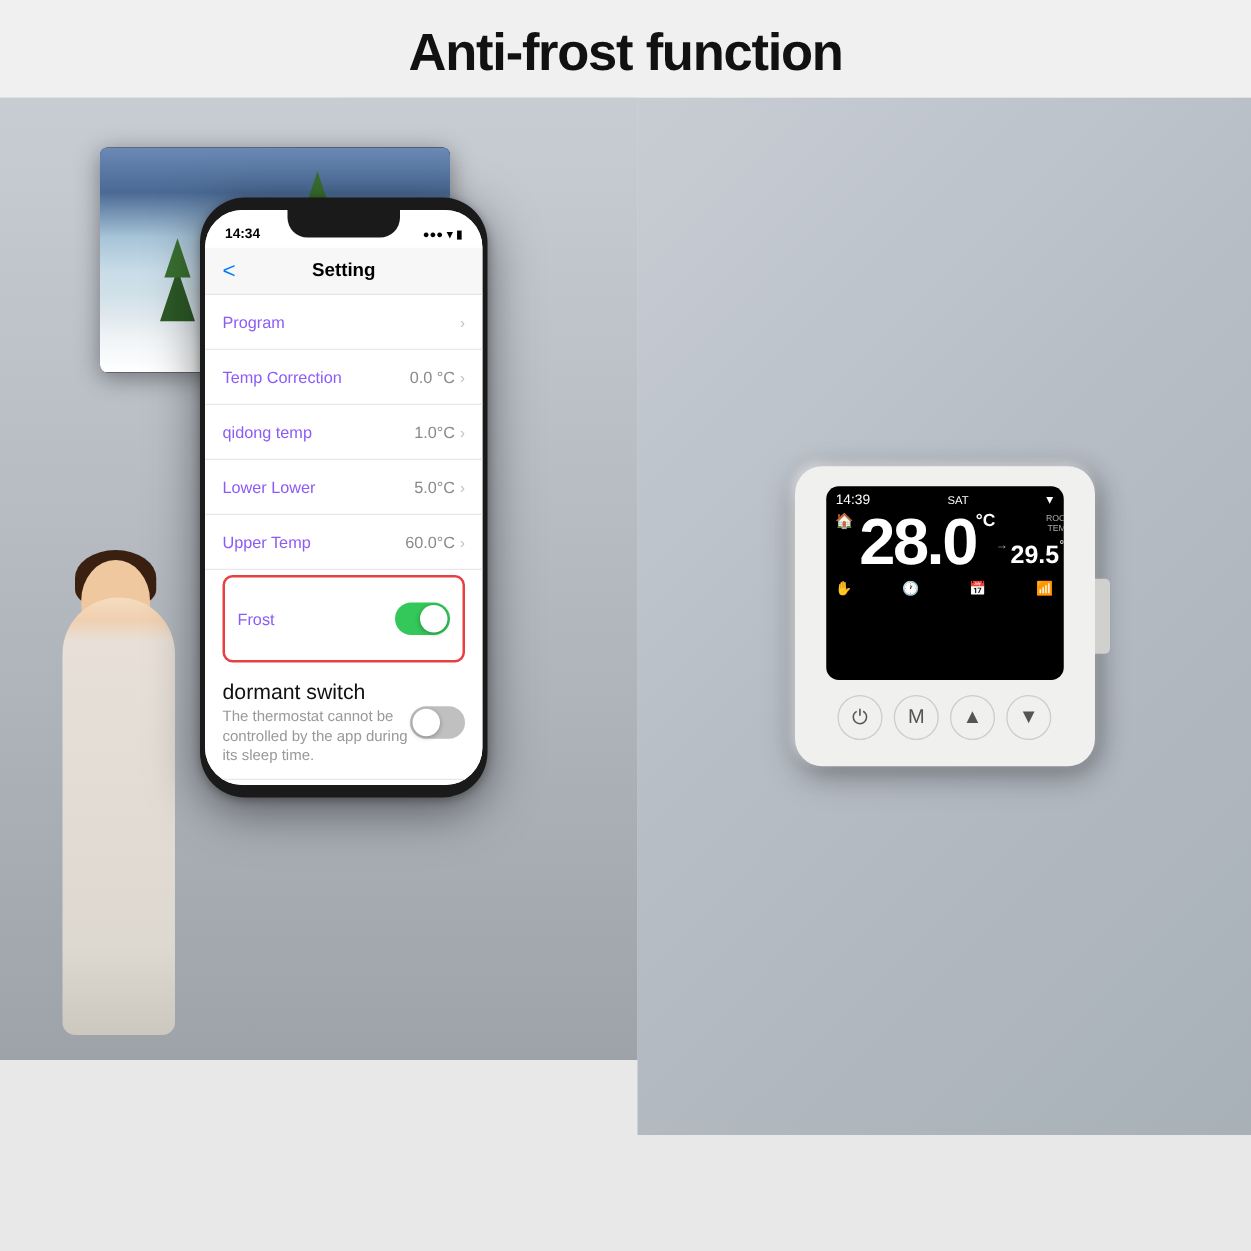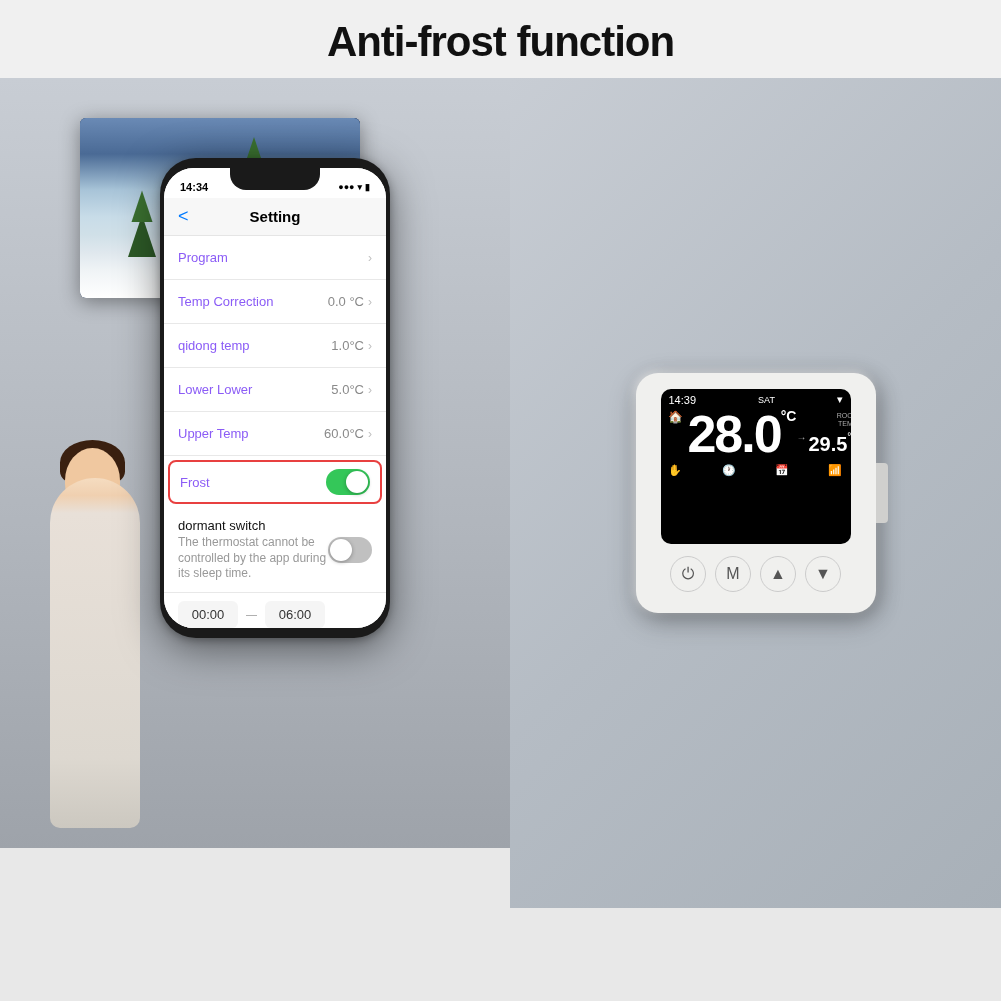--- a/index.html
+++ b/index.html
@@ -226,22 +226,22 @@
       display: flex;
       align-items: center;
       justify-content: space-between;
       padding: 12px 14px;
       border-bottom: 1px solid #e8e8e8;
       min-height: 44px;
     }
     .settings-item.highlighted {
       border: 2px solid #e84040;
       border-radius: 8px;
-      margin: 4px 4px;
-      padding: 7px 10px;
+      margin: 4px 14px;
+      padding: 20px 10px;
     }
     .settings-item-label {
       font-size: 13px;
       color: #8b5cf6;
     }
     .settings-item-value {
       font-size: 13px;
       color: #8a8a8a;
       display: flex;
       align-items: center;
@@ -280,21 +280,21 @@
       right: auto;
       left: 2px;
     }
 
     
     .dormant-section {
       padding: 10px 14px;
       border-bottom: 1px solid #e8e8e8;
     }
     .dormant-title {
-      font-size: 13px;
+      font-size: 17px;
       color: #111;
       margin-bottom: 2px;
     }
     .dormant-desc {
       font-size: 12px;
       color: #999;
       line-height: 1.3;
       max-width: 150px;
     }
     .dormant-row {

